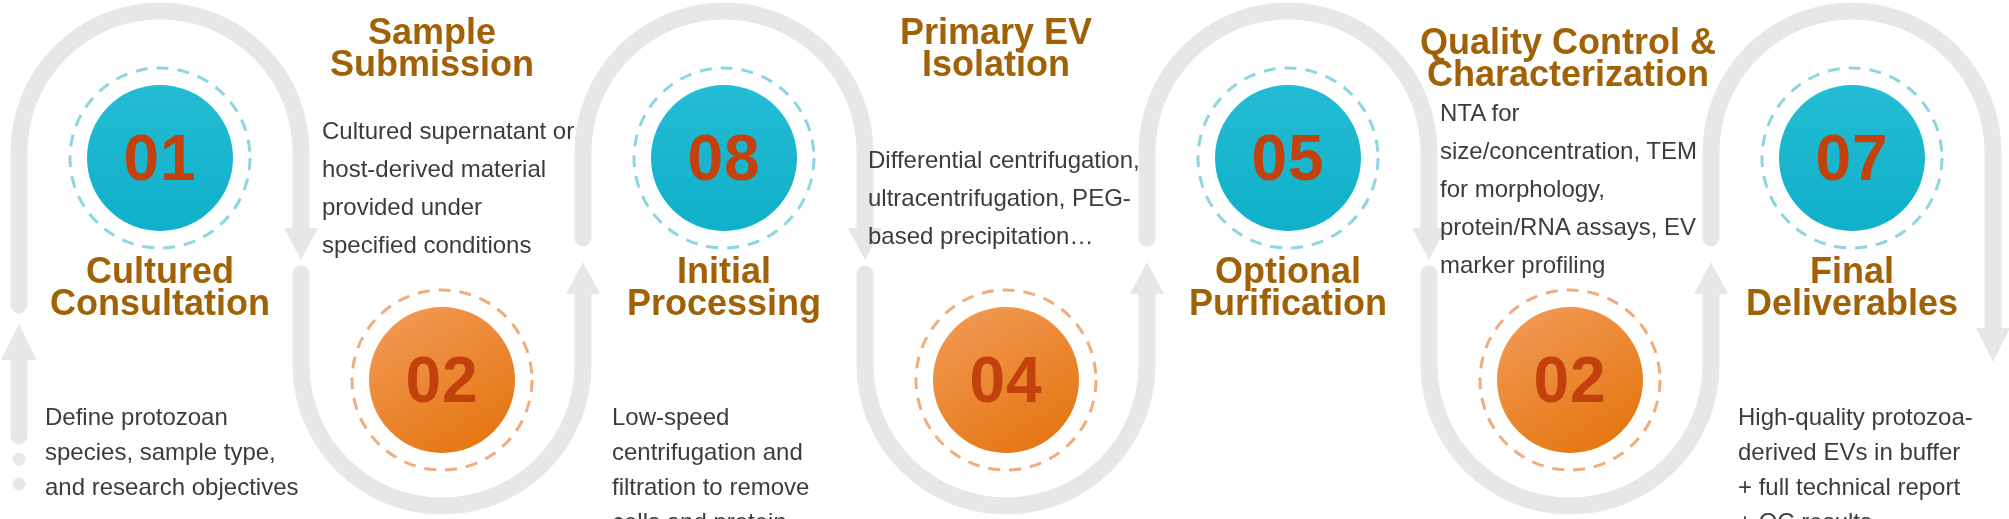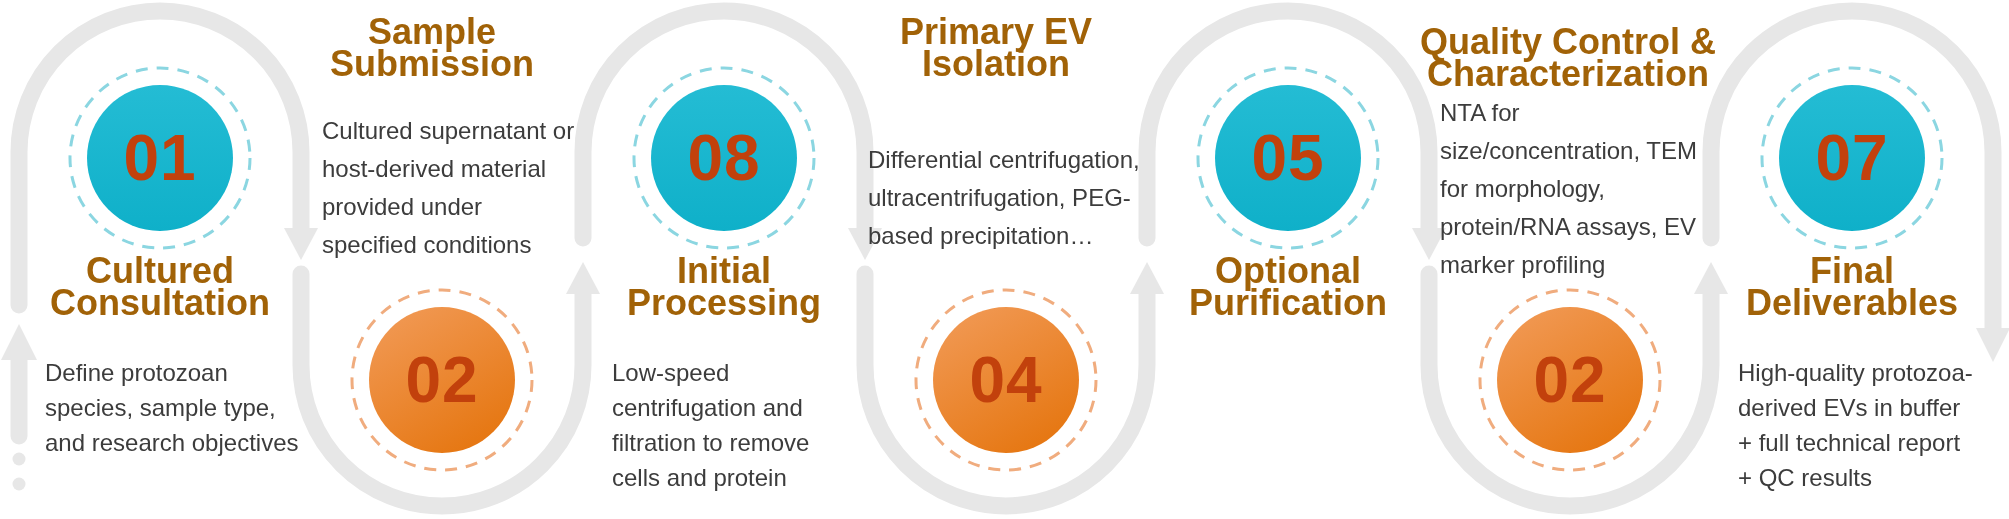--- a/index.html
+++ b/index.html
@@ -50,21 +50,21 @@
   .title.p7{left:1692px;top:255px;}
 
   
   .desc{
     position:absolute;
     width:300px;
     font-size:24px;
     color:#3c3c3c;
     white-space:pre-line;
   }
-  .desc.odd{line-height:35px;}
+  .desc.odd{line-height:35px;margin-top:44px;}
   .desc.even{line-height:38px;}
   .desc.p1{left:45px;top:355px;}
   .desc.p2{left:322px;top:101px;margin-top:11px;}
   .desc.p3{left:612px;top:355px;}
   .desc.p4{left:868px;top:101px;margin-top:40px;}
   .desc.p5{left:1165px;top:355px;}
   .desc.p6{left:1440px;top:94px;}
   .desc.p7{left:1738px;top:355px;}
 </style>
 </head>

